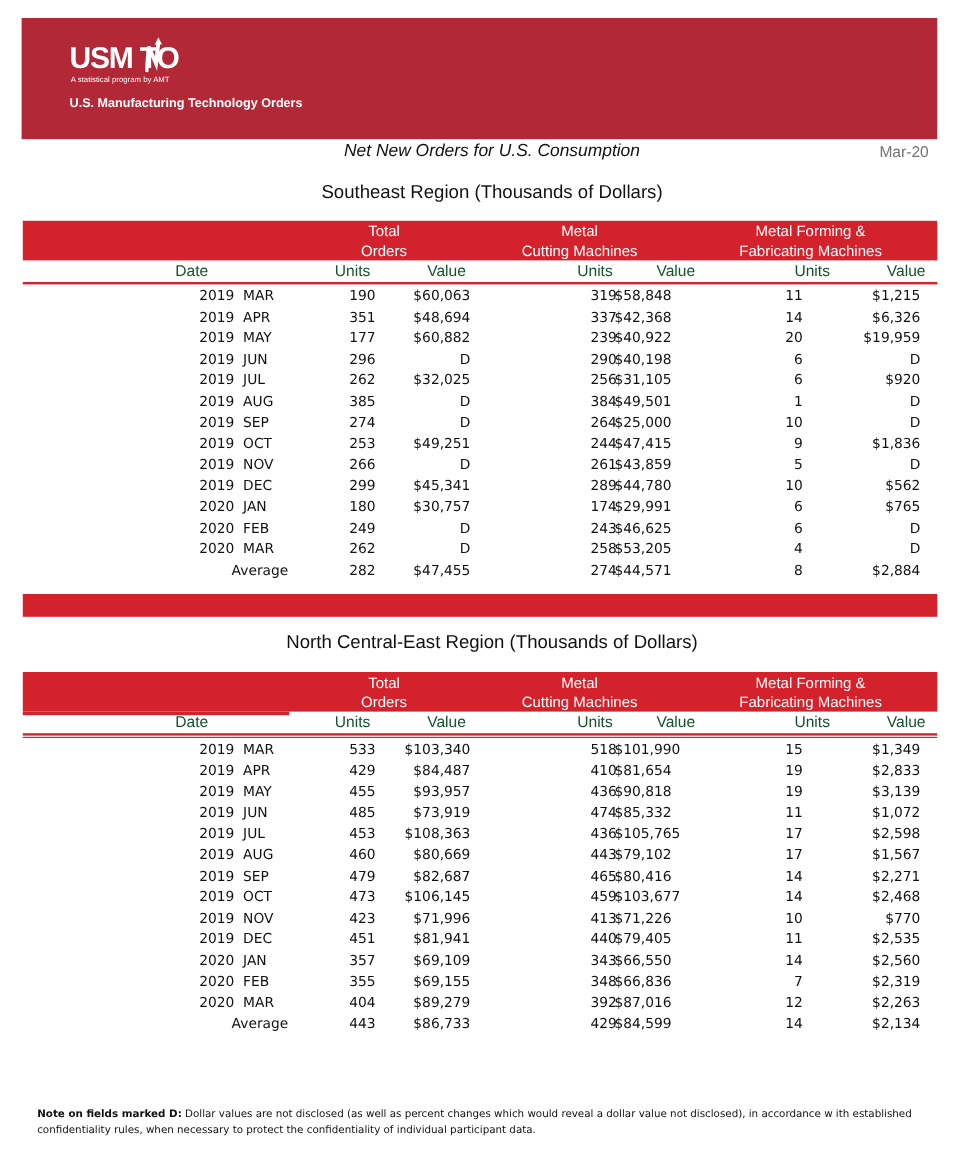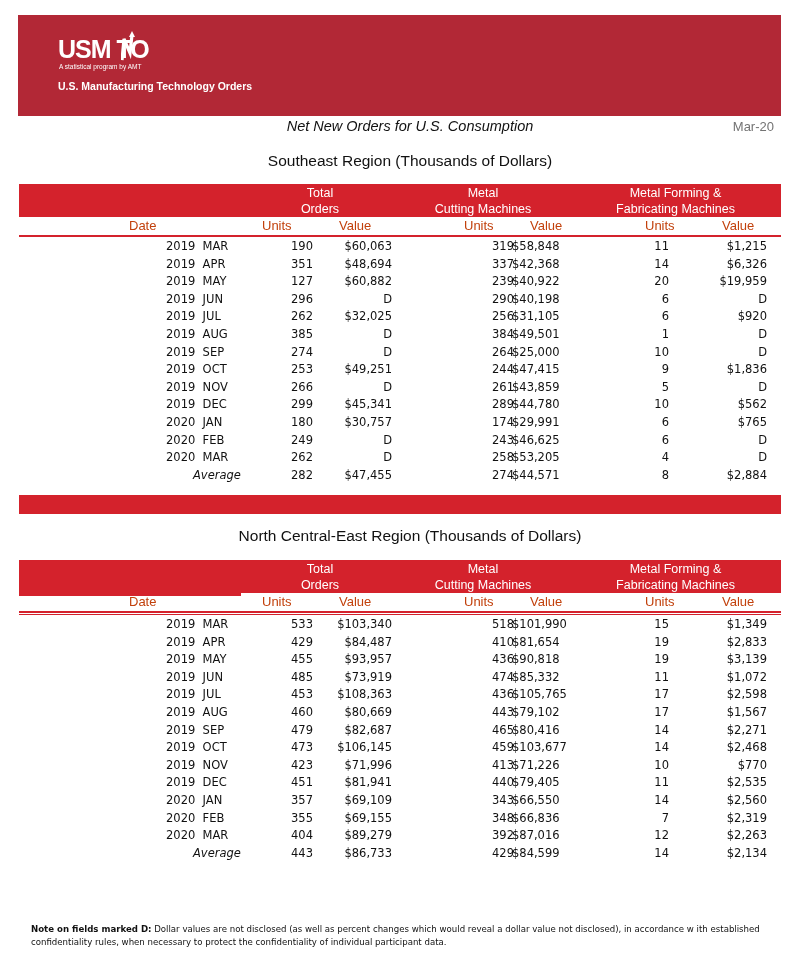--- a/index.html
+++ b/index.html
@@ -49,36 +49,36 @@
   }
   .tbl-band-step {
     position: absolute; left: 0; top: 33px; width: 222px; height: 3px;
     background: #d4222c;
   }
   .grp-head {
     position: absolute; top: 1px; color: #fff; font-size: 12.5px;
     text-align: center; line-height: 16px; white-space: nowrap;
   }
   .col-head {
-    position: absolute; top: 34px; font-size: 13px; color: #c2410c; line-height: 16px;
+    position: absolute; top: 34px; font-size: 13px; color: #14532d; line-height: 16px; margin-left: 17px;
   }
   .rule {
     position: absolute; left: 0; top: 51px; width: 762px; height: 2px; background: #d4222c;
   }
   .rule2 {
     position: absolute; left: 0; top: 54px; width: 762px; height: 1px; background: #d4222c;
   }
   .rows { position: absolute; left: 0; top: 54px; width: 762px; }
   .row {
     position: relative; height: 17.6px;
     font-family: "DejaVu Sans", sans-serif; font-size: 11.5px; color: #111;
   }
   .row span { position: absolute; top: 1px; white-space: nowrap; }
   .c-date { left: 147px; }
-  .c-date-avg { left: 174px; font-style: italic; }
+  .c-date-avg { left: 174px; }
   .c-tu { right: 468px; }
   .c-tv { right: 389px; }
   .c-mu { right: 267px; }
   .c-mv { left: 493px; }
   .c-fu { right: 112px; }
   .c-fv { right: 14px; }
 
   .sep-bar {
     position: absolute; left: 19px; top: 495px; width: 762px; height: 19px;
     background: #d4222c;
@@ -145,21 +145,21 @@
         <span class="c-date" style="white-space: pre;">2019  APR</span>
         <span class="c-tu">351</span>
         <span class="c-tv">$48,694</span>
         <span class="c-mu">337</span>
         <span class="c-mv">$42,368</span>
         <span class="c-fu">14</span>
         <span class="c-fv">$6,326</span>
       </div>
       <div class="row">
         <span class="c-date" style="white-space: pre;">2019  MAY</span>
-        <span class="c-tu">127</span>
+        <span class="c-tu">177</span>
         <span class="c-tv">$60,882</span>
         <span class="c-mu">239</span>
         <span class="c-mv">$40,922</span>
         <span class="c-fu">20</span>
         <span class="c-fv">$19,959</span>
       </div>
       <div class="row">
         <span class="c-date" style="white-space: pre;">2019  JUN</span>
         <span class="c-tu">296</span>
         <span class="c-tv">D</span>

